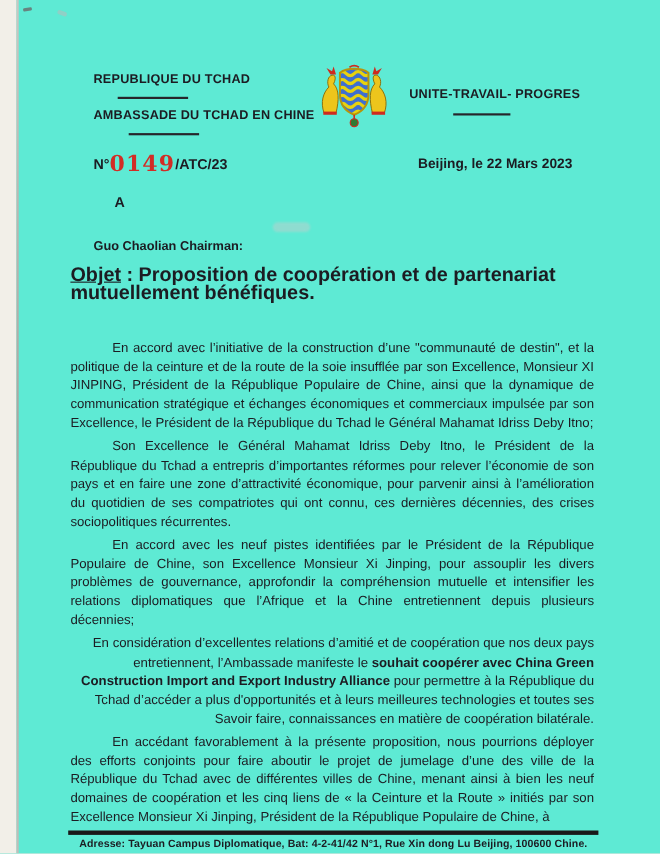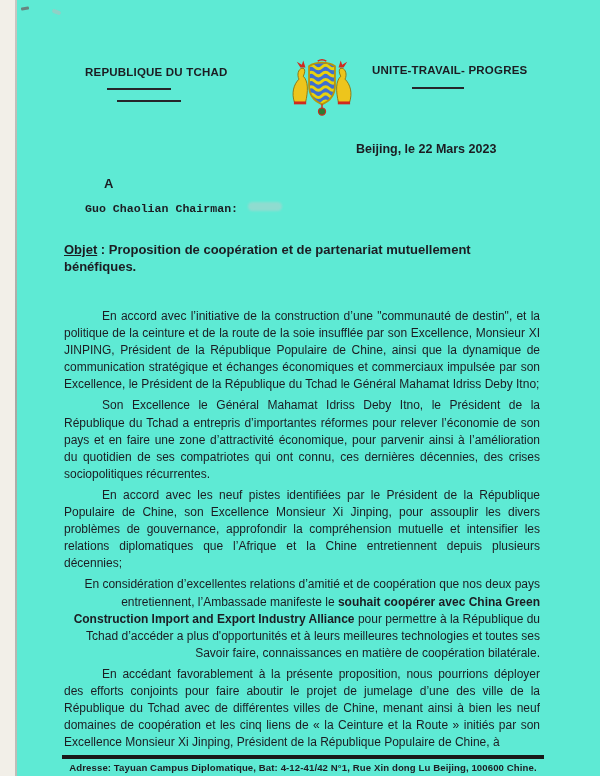--- a/index.html
+++ b/index.html
@@ -14,41 +14,41 @@
                 background:linear-gradient(#c9c7c2,#a9a7a2,#c0beb9); }
   .speck1 { position:absolute; left:21px; top:7px; width:8px; height:3px; background:#6a6a6a;
             opacity:.8; border-radius:1px; transform:rotate(-8deg); }
   .speck2 { position:absolute; left:52px; top:10px; width:9px; height:4px; background:#b9b9b9;
             opacity:.55; border-radius:2px; transform:rotate(20deg); }
   .smudge { position:absolute; left:248px; top:202px; width:34px; height:9px; background:#cccccc;
             opacity:.45; border-radius:5px; filter:blur(1px); }
 
   
   .hdr-left  { position:absolute; left:85px;  top:66px; }
-  .hdr-right { position:absolute; left:372px; top:64px; }
+  .hdr-right { position:absolute; left:372px; top:80px; }
   .org   { font-weight:bold; font-size:11.5px; letter-spacing:.2px; white-space:nowrap; }
   .rule  { height:2px; background:#26262b; }
   .rule1 { width:64px; margin:10px 0 9px 22px; }
   .rule2 { width:64px; margin:10px 0 0 32px; }
   .rule3 { width:52px; margin:11px 0 0 40px; }
   .emblem { position:absolute; left:286px; top:58px; width:72px; height:61px; }
 
   
   .ref  { position:absolute; left:85px; top:136px; font-weight:bold; font-size:13px; white-space:nowrap; }
   .ref .num { color:#d22d26; font-family:"DejaVu Serif", serif; font-size:20px;
               letter-spacing:1px; vertical-align:-1px; }
-  .date { position:absolute; left:356px; top:142px; font-weight:bold; font-size:12.5px; white-space:nowrap; }
+  .date { position:absolute; left:380px; top:142px; font-weight:bold; font-size:12.5px; white-space:nowrap; }
 
   
   .to-a { position:absolute; left:104px; top:176px; font-weight:bold; font-size:13px; }
-  .addr { position:absolute; left:85px; top:201px; font-weight:bold; font-size:11.6px; line-height:15.5px;font-family:Liberation Mono, monospace; }
+  .addr { position:absolute; left:85px; top:216px; font-weight:bold; font-size:11.6px; line-height:15.5px; }
 
   
   .subject { position:absolute; left:64px; top:241px; width:460px;
-             font-weight:bold; font-size:13px; line-height:17px; }
+             font-weight:bold; font-size:18px; line-height:17px; }
   .subject .u { text-decoration:underline; }
 
   
   .body-text { position:absolute; left:64px; top:308px; width:476px; height:456px;
                font-size:12px; line-height:17.1px; overflow:hidden; }
   .body-text p { margin:0 0 4px; text-align:justify; text-indent:38px; }
   .body-text p.no-indent { text-indent:0; text-align:right; }
   .body-text b { font-weight:bold; }
 
   
@@ -63,20 +63,21 @@
 
   <div class="edge-left"></div>
   <div class="edge-line"></div>
   <div class="speck1"></div>
   <div class="speck2"></div>
   <div class="smudge"></div>
 
   <div class="hdr-left">
     <div class="org">REPUBLIQUE DU TCHAD</div>
     <div class="rule rule1"></div>
+    <div class="org">AMBASSADE DU TCHAD EN CHINE</div>
     <div class="rule rule2"></div>
   </div>
 
   <div class="emblem">
     <svg viewBox="0 0 100 84" width="72" height="61" xmlns="http://www.w3.org/2000/svg">
 
       <g>
         <path d="M12,62 C7,48 11,36 18,29 C15,23 17,15 22,14 C27,13 27,19 24,25 C31,32 31,45 27,62 Z" fill="#edc51c" stroke="#8a6d07" stroke-width="1.2"></path>
         <path d="M20,13 l-5,-8 l7,4 l2,-6 l3,10 z" fill="#cf2a1f"></path>
         <rect x="11" y="60" width="17" height="4" fill="#cf2a1f"></rect>
@@ -108,34 +109,35 @@
         <circle cx="50" cy="74" r="5" fill="#2f7a33" stroke="#cf2a1f" stroke-width="1.5"></circle>
       </g>
     </svg>
   </div>
 
   <div class="hdr-right">
     <div class="org">UNITE-TRAVAIL- PROGRES</div>
     <div class="rule rule3"></div>
   </div>
 
+  <div class="ref"><span>N°</span><span class="num">0149</span><span>/ATC/23</span></div>
 
   <div class="date">Beijing, le 22 Mars 2023</div>
 
   <div class="to-a">A</div>
   <div class="addr">
     <div>Guo Chaolian Chairman:</div>
   </div>
 
   <div class="subject"><span class="u">Objet</span><span> : </span><span>Proposition de coopération et de partenariat mutuellement bénéfiques.</span></div>
 
   <div class="body-text">
     <p>En accord avec l’initiative de la construction d’une "communauté de destin", et la politique de la ceinture et de la route de la soie insufflée par son Excellence, Monsieur XI JINPING, Président de la République Populaire de Chine, ainsi que la dynamique de communication stratégique et échanges économiques et commerciaux impulsée par son Excellence, le Président de la République du Tchad le Général Mahamat Idriss Deby Itno;</p>
     <p>Son Excellence le Général Mahamat Idriss Deby Itno, le Président de la République du Tchad a entrepris d’importantes réformes pour relever l’économie de son pays et en faire une zone d’attractivité économique, pour parvenir ainsi à l’amélioration du quotidien de ses compatriotes qui ont connu, ces dernières décennies, des crises sociopolitiques récurrentes.</p>
     <p>En accord avec les neuf pistes identifiées par le Président de la République Populaire de Chine, son Excellence Monsieur Xi Jinping, pour assouplir les divers problèmes de gouvernance, approfondir la compréhension mutuelle et intensifier les relations diplomatiques que l’Afrique et la Chine entretiennent depuis plusieurs décennies;</p>
     <p class="no-indent"><span>En considération d’excellentes relations d’amitié et de coopération que nos deux pays entretiennent, l’Ambassade manifeste le </span><b>souhait coopérer avec China Green Construction Import and Export Industry Alliance</b><span> pour permettre à la République du Tchad d’accéder a plus d'opportunités et à leurs meilleures technologies et toutes ses Savoir faire, connaissances en matière de coopération bilatérale.</span></p>
     <p>En accédant favorablement à la présente proposition, nous pourrions déployer des efforts conjoints pour faire aboutir le projet de jumelage d’une des ville de la République du Tchad avec de différentes villes de Chine, menant ainsi à bien les neuf domaines de coopération et les cinq liens de « la Ceinture et la Route » initiés par son Excellence Monsieur Xi Jinping, Président de la République Populaire de Chine, à</p>
   </div>
 
   <div class="footer-rule"></div>
-  <div class="footer-text">Adresse: Tayuan Campus Diplomatique, Bat: 4-12-41/42 N°1, Rue Xin dong Lu Beijing, 100600 Chine.</div>
+  <div class="footer-text">Adresse: Tayuan Campus Diplomatique, Bat: 4-2-41/42 N°1, Rue Xin dong Lu Beijing, 100600 Chine.</div>
 
 </div>
 
 </body></html>

